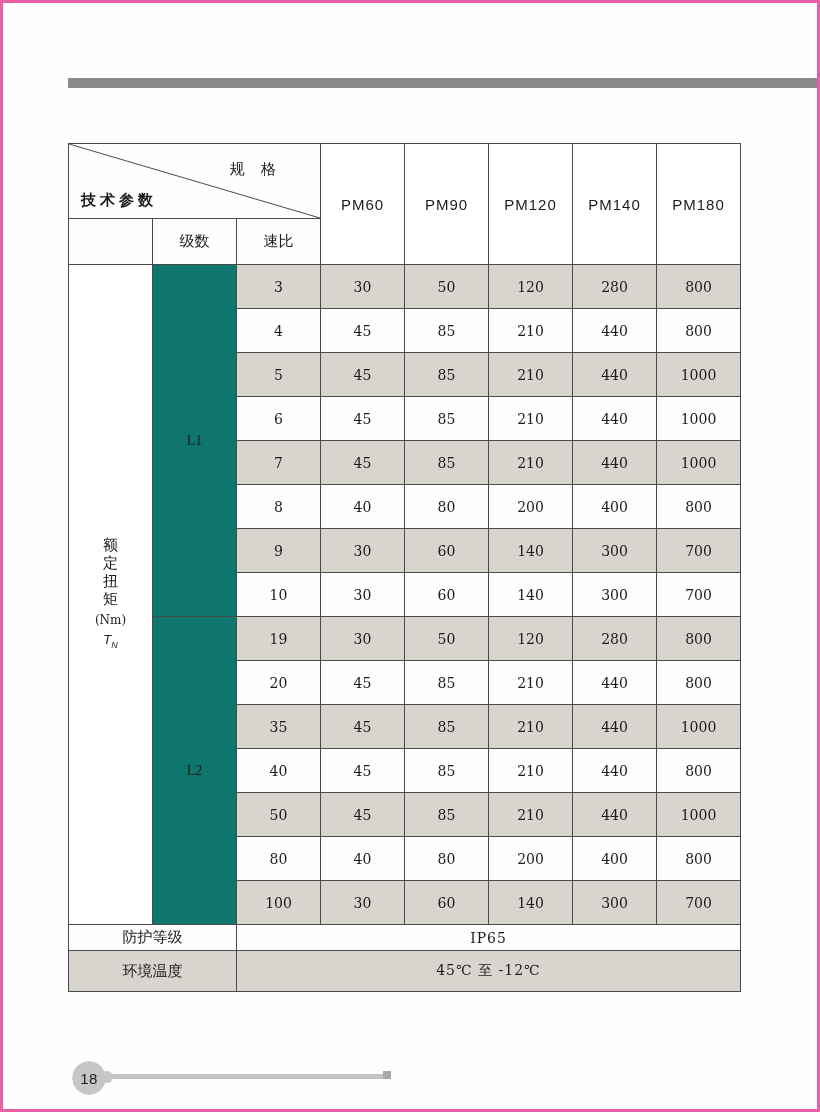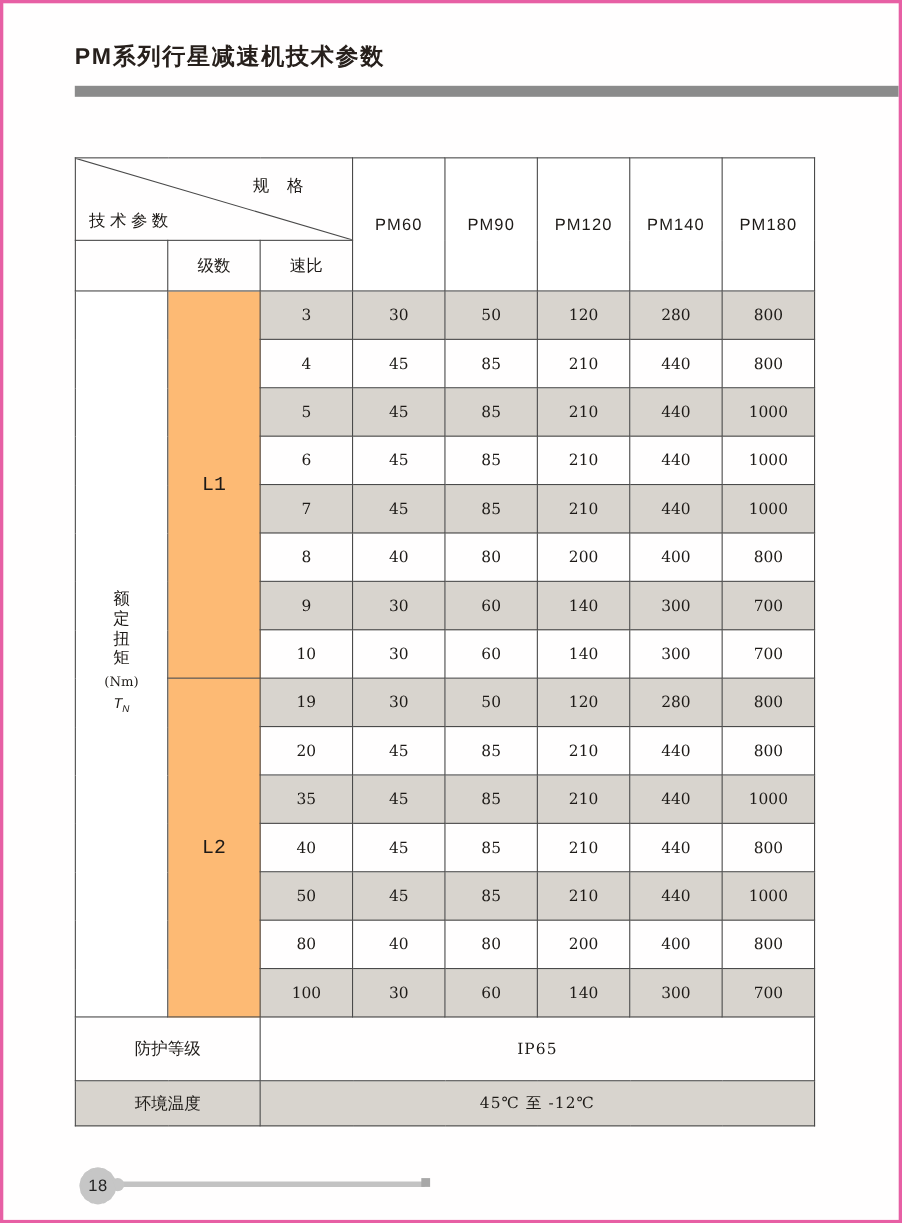--- a/index.html
+++ b/index.html
@@ -26,50 +26,50 @@
   }
   table.spec col { width:84px; }
   table.spec td, table.spec th {
     border:1px solid #4a4a4a; padding:0;
     text-align:center; vertical-align:middle;
     font-weight:normal; color:#1d1a17;
   }
   tr.hdr1 { height:75px; }
   tr.hdr2 { height:46px; }
   tr.datarow { height:44px; }
-  tr.footrow1 { height:58px; }
+  tr.footrow1 { height:26px; }
   tr.footrow2 { height:41px;margin-top:16px; }
 
   .shaded { background:#d8d4ce; }
   .num { font-family:"DejaVu Serif", serif; font-size:14px; }
   .cjk { font-size:15px; }
 
   
   td.diag { position:relative; }
   td.diag svg { position:absolute; inset:0; width:100%; height:100%; }
   .diag-top {
     position:absolute; right:38px; top:16px;
     font-size:15px; color:#1d1a17; letter-spacing:6px; white-space:nowrap;
   }
   .diag-bottom {
     position:absolute; left:12px; bottom:8px;
-    font-size:15px; color:#1d1a17; letter-spacing:4px; white-space:nowrap;
+    font-size:15px; color:#1d1a17; letter-spacing:4px; white-space:nowrap;font-weight:bold;
   }
 
   th.model { font-size:15px; letter-spacing:1px; background:#ffffff; }
 
   
   td.torque-head { background:#ffffff; }
   .torque-stack { display:flex; flex-direction:column; align-items:center; line-height:18px; }
   .torque-stack .ch { font-size:15px; }
   .torque-stack .unit { font-family:"DejaVu Serif", serif; font-size:12px; margin-top:3px; }
   .torque-stack .sym { font-family:Liberation Sans, sans-serif; font-style:italic; font-size:13px; margin-top:2px; }
   .torque-stack .sym sub { font-size:9px; }
 
-  td.stage-cell { background:#fdba74; font-family:Liberation Mono, monospace; font-size:18px; }
+  td.stage-cell { background:#0f766e; font-family:Liberation Serif, serif; font-size:14px; }
 
   td.foot-label { font-size:15px; }
   td.foot-value { font-family:"DejaVu Serif", serif; font-size:14px; letter-spacing:1px; }
 
   
   .footer-rule {
     position:absolute; left:104px; top:1071px; width:280px; height:5px;
     background:#c3c3c3; border-radius:2px;
   }
   .footer-rule-cap {
@@ -91,21 +91,20 @@
   .gear-num {
     position:absolute; inset:0; display:flex; align-items:center; justify-content:center;
     font-size:15px; color:#222222; letter-spacing:0.5px;
   }
 </style>
 </head>
 <body>
 
 <div class="page">
 
-  <div class="page-title">PM系列行星减速机技术参数</div>
   <div class="title-bar"></div>
 
   <table class="spec">
     <colgroup>
       <col>
         <col>
         <col>
         <col>
         <col>
         <col>

